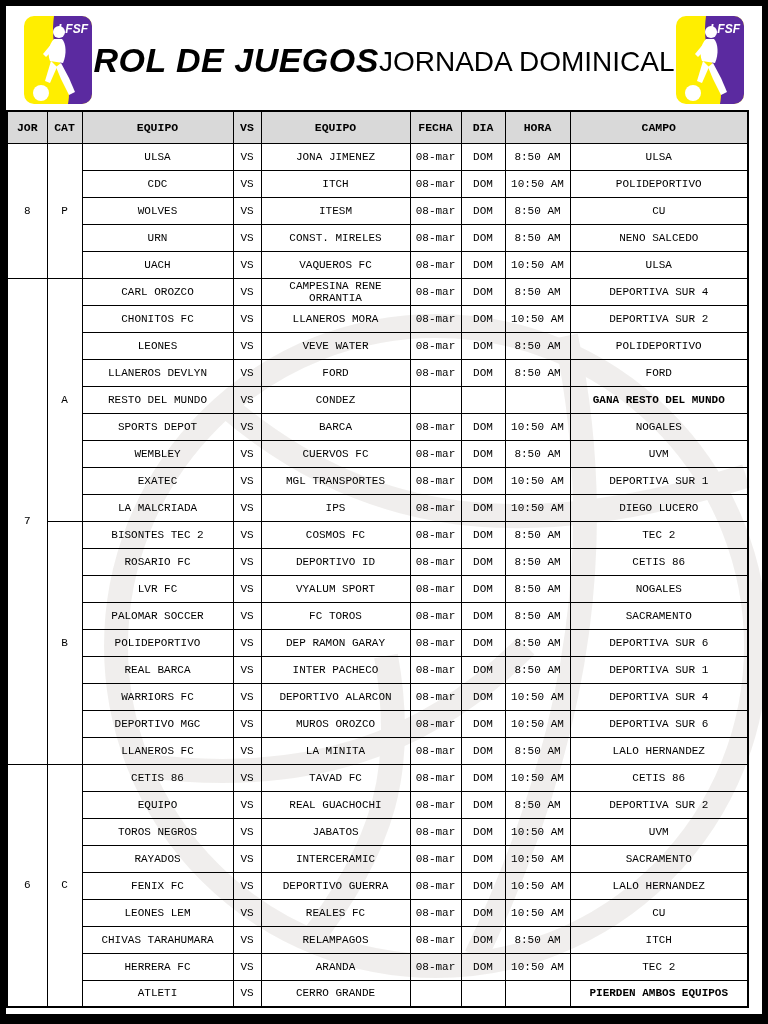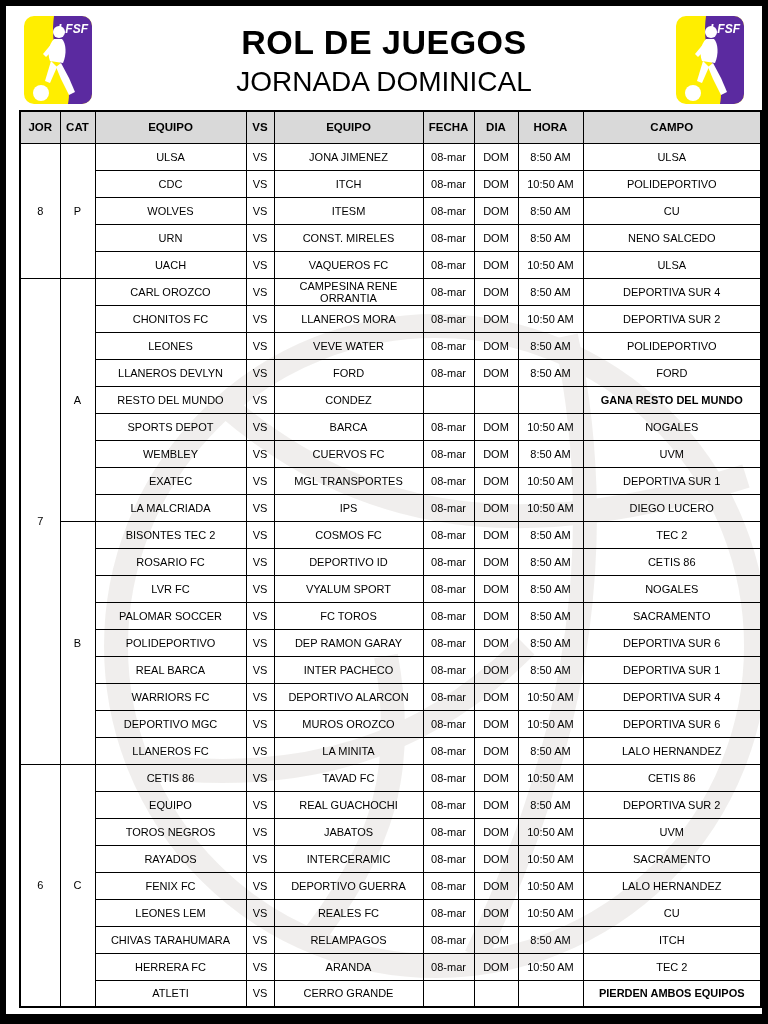--- a/index.html
+++ b/index.html
@@ -14,40 +14,40 @@
   }
   .watermark {
     position:absolute; inset:0; z-index:0; pointer-events:none;
   }
   .content { position:relative; z-index:1; }
 
   
   .page-header {
     position:relative;
     height:104px;
-    display:flex; flex-direction:column; align-items:center; justify-content:center;
+    display:flex; flex-direction:row; align-items:center; justify-content:center;
     padding-top:4px;
   }
   .page-title {
-    font-size:34px; font-weight:800; letter-spacing:0.5px; color:#000;
+    font-size:34px; font-weight:800; letter-spacing:0.5px; color:#000;font-style:italic;
   }
   .page-subtitle {
     font-size:28px; font-weight:400; color:#000; margin-top:4px;
   }
   .logo { position:absolute; top:10px; width:68px; height:88px; }
   .logo.left  { left:18px; }
   .logo.right { right:18px; }
 
   
   table.schedule {
     border-collapse:collapse;
     table-layout:fixed;
-    margin-left:13px;
     width:741px;
     background:transparent;
+    font-family:Liberation Mono, monospace;
   }
   table.schedule th, table.schedule td {
     border:1.5px solid #000;
     text-align:center;
     vertical-align:middle;
     font-size:11px;
     color:#000;
     padding:1px 2px;
     height:27px;
     overflow:hidden;

